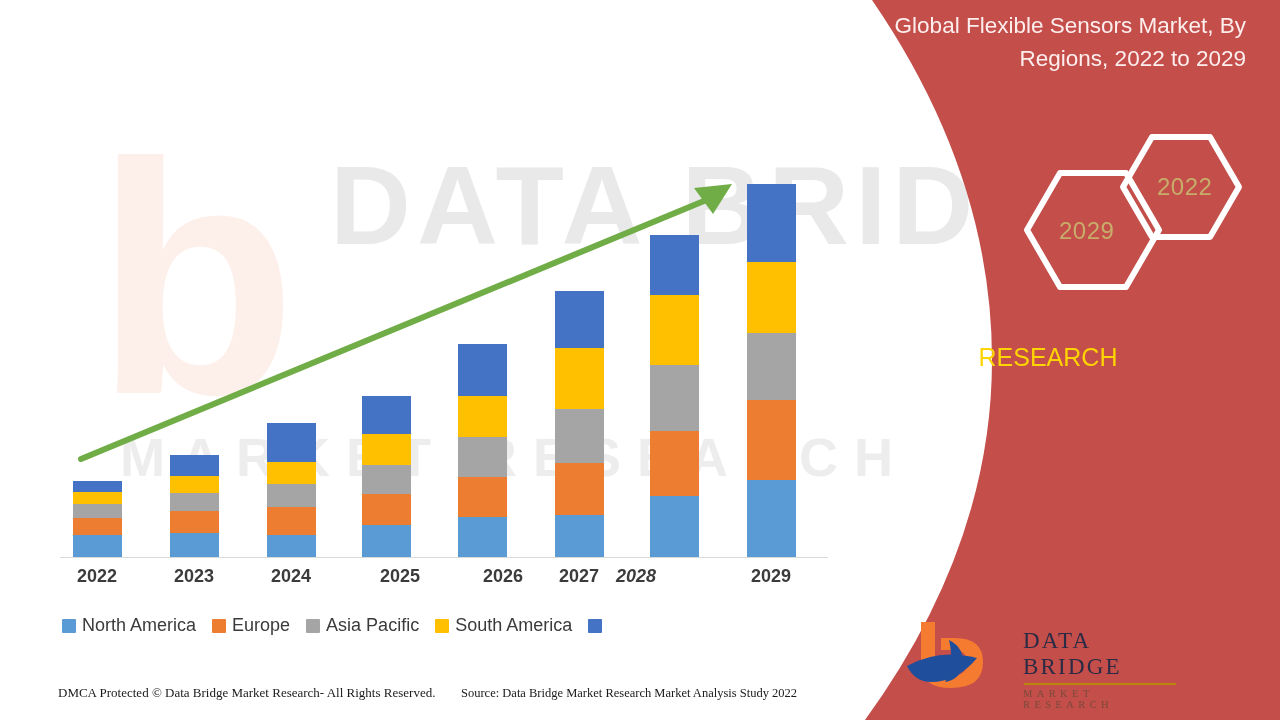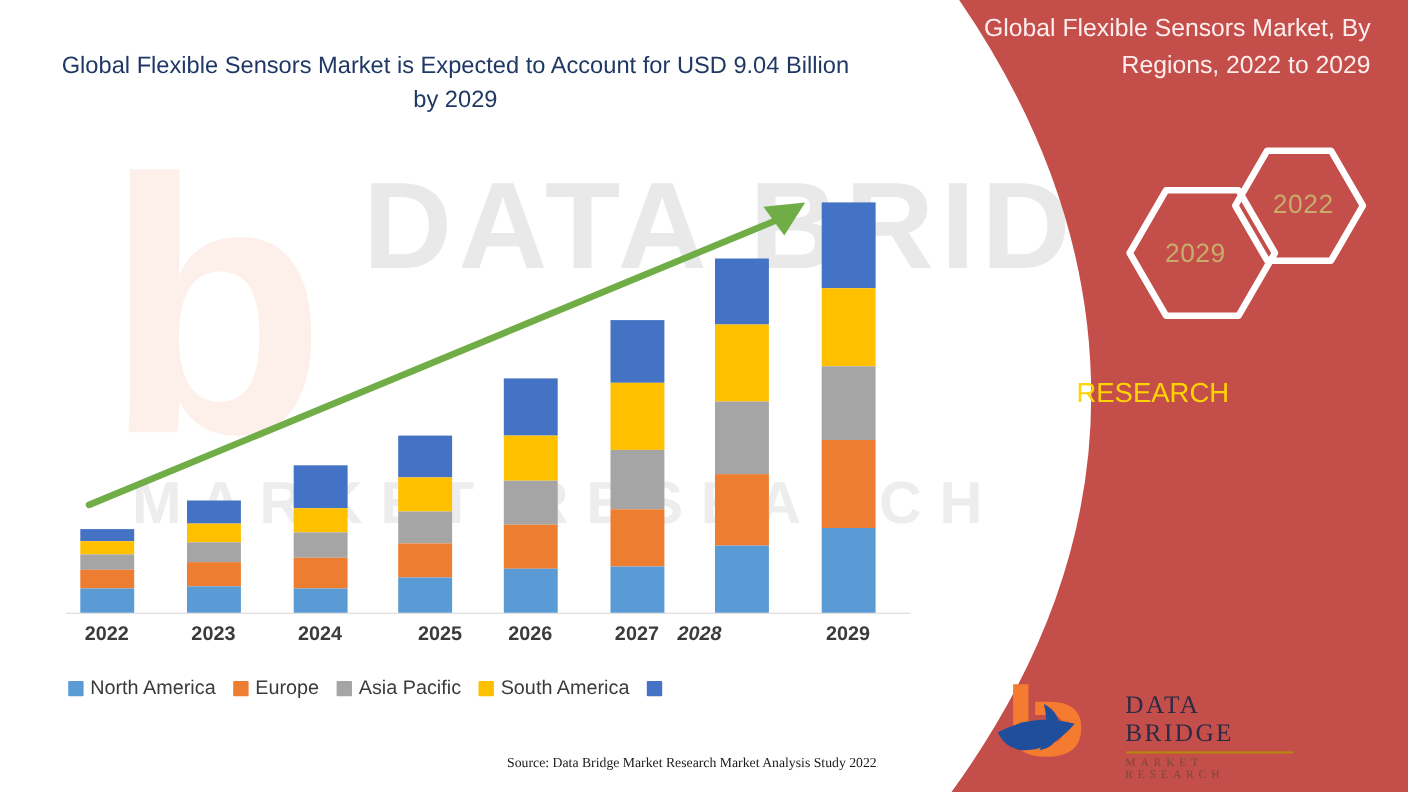--- a/index.html
+++ b/index.html
@@ -109,21 +109,20 @@
 </style>
 </head>
 <body>
 
 <div class="stage">
 
   <div class="wm-b">b</div>
   <div class="wm-big">DATA BRIDGE</div>
   <div class="wm-small">MARKET RESEARCH</div>
 
-  <div class="chart-title">Global Flexible Sensors Market is Expected to Account for USD 9.04 Billion by 2029</div>
 
   <div class="axis-line"></div>
   <div class="bars" id="bars">
       <div class="bar" style="left: 73px; bottom: 3px;">
         <div class="seg" style="height: 11px; background: rgb(68, 114, 196);"></div>
         <div class="seg" style="height: 12px; background: rgb(255, 192, 0);"></div>
         <div class="seg" style="height: 14px; background: rgb(165, 165, 165);"></div>
         <div class="seg" style="height: 17px; background: rgb(237, 125, 49);"></div>
         <div class="seg" style="height: 22px; background: rgb(91, 155, 213);"></div>
       </div>
@@ -181,21 +180,21 @@
   <svg class="arrow" viewBox="0 0 840 560">
     <line x1="81" y1="459" x2="716" y2="196" stroke="#70AD47" stroke-width="6" stroke-linecap="round"></line>
     <polygon points="732,184 694,188 713,214" fill="#70AD47"></polygon>
   </svg>
 
   <div class="xlabels" id="xlabels">
       <div class="xlab" style="left: 57px;">2022</div>
       <div class="xlab" style="left: 154px;">2023</div>
       <div class="xlab" style="left: 251px;">2024</div>
       <div class="xlab" style="left: 360px;">2025</div>
-      <div class="xlab" style="left: 442px;">2026</div>
+      <div class="xlab" style="left: 463px;">2026</div>
       <div class="xlab" style="left: 539px;">2027</div>
       <div class="xlab" style="left: 596px; font-style: italic;">2028</div>
       <div class="xlab" style="left: 731px;">2029</div>
     </div>
 
   <div class="legend" id="legend">
       <div class="legend-item">
         <span class="swatch" style="background: rgb(91, 155, 213);"></span>
         <span class="legend-label">North America</span>
       </div>
@@ -209,20 +208,21 @@
       </div>
       <div class="legend-item">
         <span class="swatch" style="background: rgb(255, 192, 0);"></span>
         <span class="legend-label">South America</span>
       </div>
       <div class="legend-item">
         <span class="swatch" style="background: rgb(68, 114, 196);"></span>
       </div>
     </div>
 
+  <div class="footer-left">DMCA Protected © Data Bridge Market Research- All Rights Reserved.</div>
   <div class="footer-right">Source: Data Bridge Market Research Market Analysis Study 2022</div>
 
   <div class="red-panel">
     <svg width="440" height="720" viewBox="0 0 440 720">
       <path d="M 32 0 L 440 0 L 440 720 L 25 720 Q 152 545 152 360 Q 152 175 32 0 Z" fill="#C44E4A"></path>
     </svg>
   </div>
 
   <div class="panel-title">Global Flexible Sensors Market, By Regions, 2022 to 2029</div>
 

